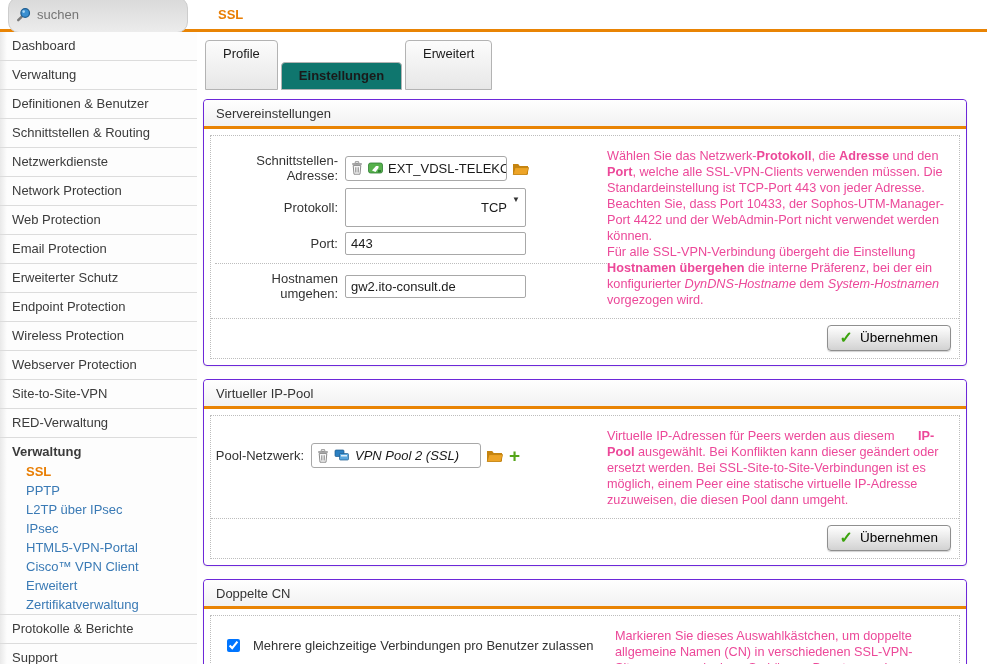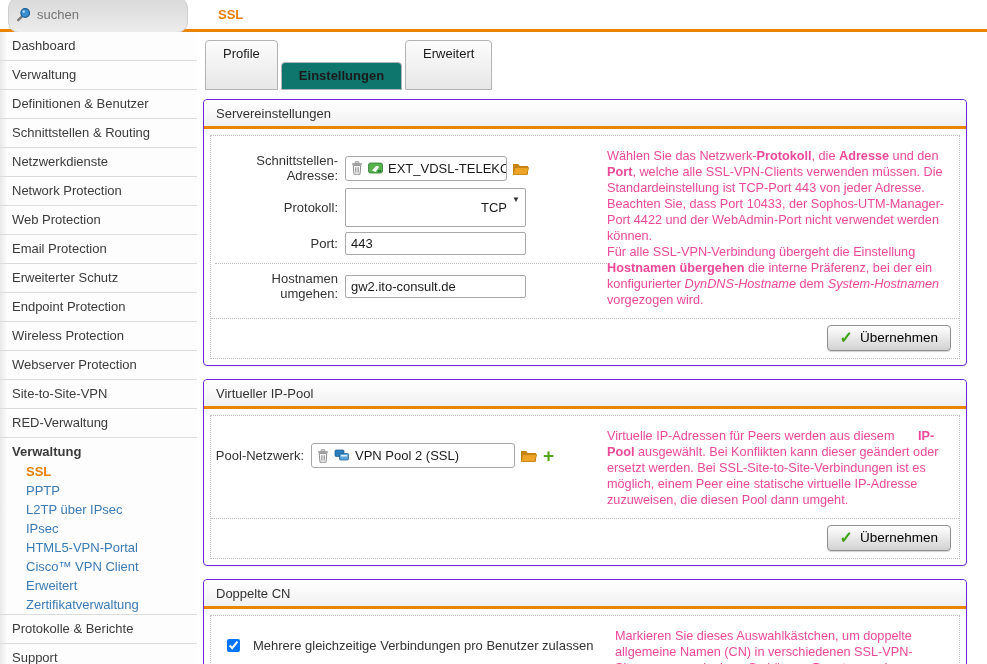--- a/index.html
+++ b/index.html
@@ -74,21 +74,21 @@
   .field-row { display:flex; align-items:center; margin:5px 0; }
   .field-label { width:130px; flex:none; text-align:right; padding-right:7px; font-size:13px; color:#333; }
   .field-label.narrow { width:96px; }
   .obj-box {
     border:1px solid #a8a8a8; border-radius:3px; background:#fff;
     height:25px; display:flex; align-items:center; padding:0 5px; gap:5px;
     overflow:hidden; white-space:nowrap; cursor:pointer;
   }
   .obj-box .obj-text { font-size:13px; color:#1a1a1a; }
   .iface-box { width:162px; }
-  .pool-box  { width:204px; }
+  .pool-box  { width:170px;font-style:italic; }
   .icon-btn { margin-left:5px; display:inline-flex; cursor:pointer; }
   .plus-glyph { color:#55a519; font-weight:bold; font-size:19px; line-height:12px; margin-left:6px; cursor:pointer; }
 
   .text-input {
     width:181px; height:23px; border:1px solid #a8a8a8; border-radius:2px;
     font-family:"Liberation Sans",sans-serif; font-size:13px; color:#1a1a1a; padding:0 5px;
   }
   .select-wrap { position:relative; width:181px; }
   .select-wrap select {
     width:100%; height:39px; border:1px solid #a8a8a8; border-radius:2px;

